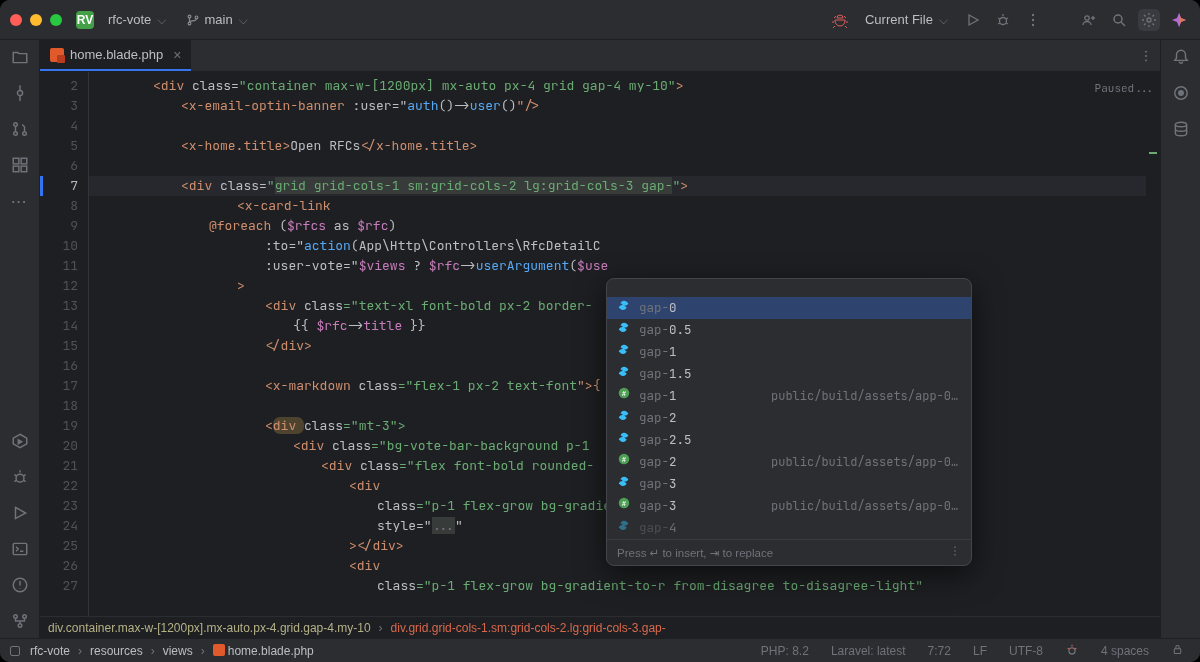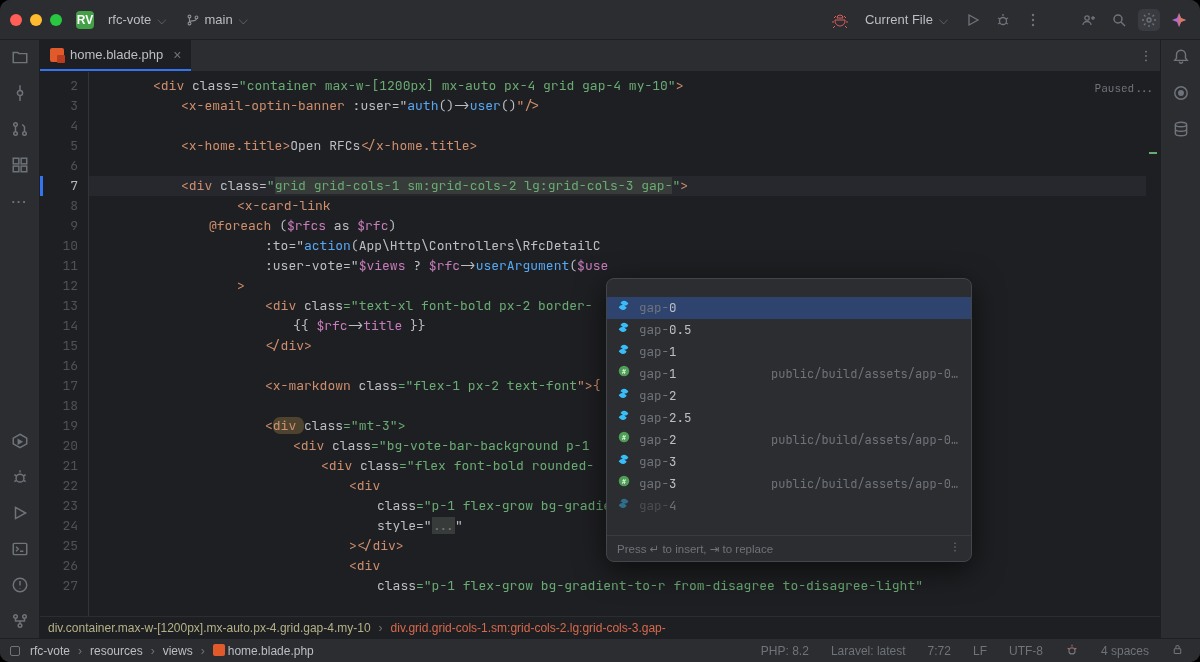--- a/index.html
+++ b/index.html
@@ -524,20 +524,26 @@
                   </svg></span>
                 <span class="ptxt"><span class="g">gap-</span>0.5</span>
               </div>
               <div class="pitem">
                 <span class="pico"><svg viewBox="0 0 16 16" width="14" height="14">
                     <path fill="#38bdf8" d="M4 6c.7-2 2-3 4-3 3 0 3.3 2.3 5 2.6-0.7 2-2 3-4 3-3 0-3.3-2.3-5-2.6zM2 11c.7-2 2-3 4-3 3 0 3.3 2.3 5 2.6-0.7 2-2 3-4 3-3 0-3.3-2.3-5-2.6z"></path>
                   </svg></span>
                 <span class="ptxt"><span class="g">gap-</span>1</span>
               </div>
               <div class="pitem">
+                <span class="pico"><svg viewBox="0 0 16 16" width="14" height="14">
+                    <path fill="#38bdf8" d="M4 6c.7-2 2-3 4-3 3 0 3.3 2.3 5 2.6-0.7 2-2 3-4 3-3 0-3.3-2.3-5-2.6zM2 11c.7-2 2-3 4-3 3 0 3.3 2.3 5 2.6-0.7 2-2 3-4 3-3 0-3.3-2.3-5-2.6z"></path>
+                  </svg></span>
+                <span class="ptxt"><span class="g">gap-</span>1.5</span>
+              </div>
+              <div class="pitem">
                 <span class="pico css"><svg viewBox="0 0 16 16" width="14" height="14">
                     <circle cx="8" cy="8" r="6" fill="#4f9e55"></circle>
                     <text x="8" y="11" text-anchor="middle" font-size="8" fill="#fff" font-family="sans-serif">#</text>
                   </svg></span>
                 <span class="ptxt"><span class="g">gap-</span>1</span>
                 <span class="ploc">public/build/assets/app-06147f99.css:1</span>
               </div>
               <div class="pitem">
                 <span class="pico"><svg viewBox="0 0 16 16" width="14" height="14">
                     <path fill="#38bdf8" d="M4 6c.7-2 2-3 4-3 3 0 3.3 2.3 5 2.6-0.7 2-2 3-4 3-3 0-3.3-2.3-5-2.6zM2 11c.7-2 2-3 4-3 3 0 3.3 2.3 5 2.6-0.7 2-2 3-4 3-3 0-3.3-2.3-5-2.6z"></path>

